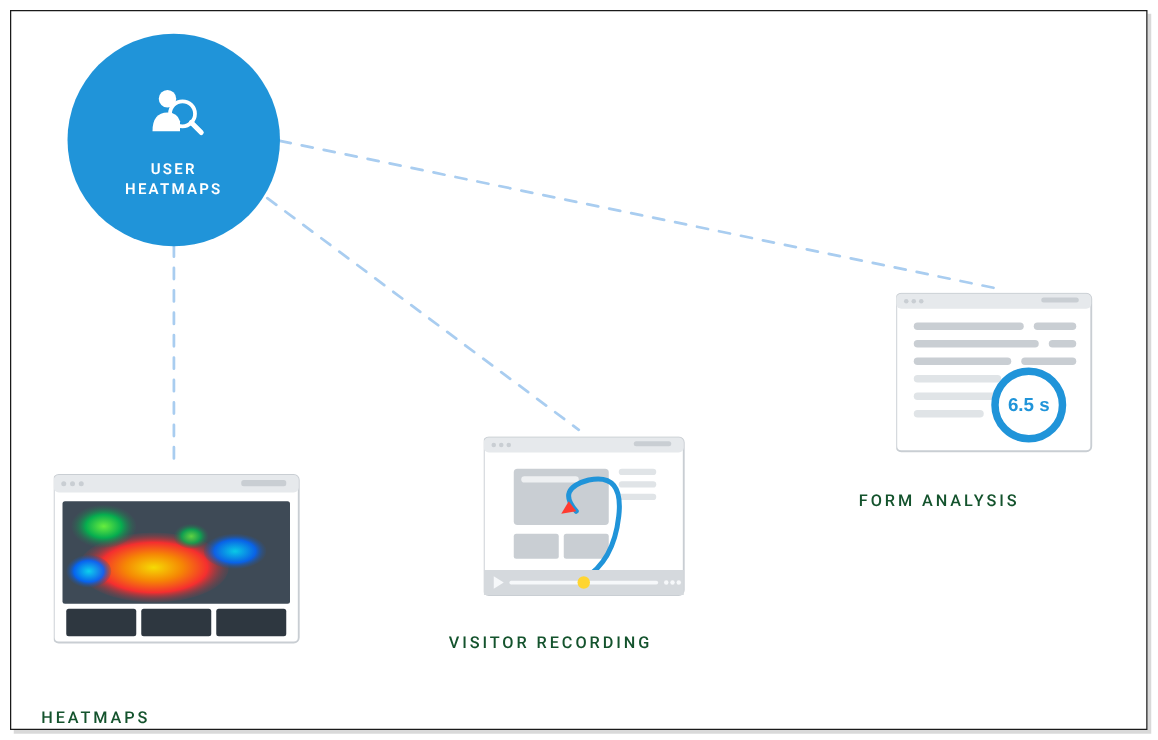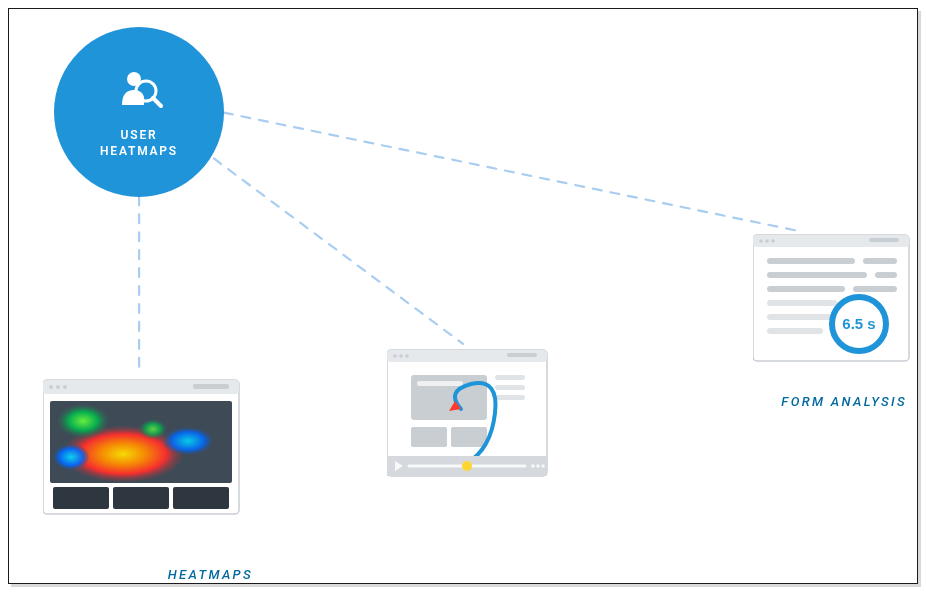--- a/index.html
+++ b/index.html
@@ -49,31 +49,30 @@
       letter-spacing: 0.15em;
       line-height: 1.35;
       text-align: center;
     }
     .hub-label .line { display: block; }
     .label {
       position: absolute;
       font-size: 13px;
       font-weight: 500;
       letter-spacing: 0.18em;
-      color: #0369a1;
-      text-align: right;
+      color: #14532d;
+      text-align: left;
       width: 220px;
-      font-style: italic;
     }
     .label.heatmaps { left: 24px; top: 528px; margin-top: 30px; }
     .label.visitor { left: 350px; top: 498px; }
     .label.form { left: 678px; top: 385px; }
     .card-heatmaps { position: absolute; left: 34px; top: 370px; }
     .card-visitor { position: absolute; left: 378px; top: 340px; }
-    .card-form { position: absolute; left: 708px; top: 225px; margin-left: 36px; }
+    .card-form { position: absolute; left: 708px; top: 225px; }
   </style>
 </head>
 <body>
 
 <div class="frame">
 
   <svg class="connectors" viewBox="0 0 910 576">
     <g stroke="#a9cdf0" stroke-width="2.2" stroke-dasharray="9 9" fill="none" stroke-linecap="round">
       <line x1="130" y1="188" x2="130" y2="366"></line>
       <line x1="205" y1="150" x2="455" y2="336"></line>
@@ -184,15 +183,16 @@
       <rect x="14" y="66" width="70" height="6" rx="3" fill="#e0e4e7"></rect>
       <rect x="14" y="80" width="86" height="6" rx="3" fill="#e0e4e7"></rect>
       <rect x="14" y="94" width="56" height="6" rx="3" fill="#e0e4e7"></rect>
 
       <circle cx="106" cy="90" r="27" fill="#fff" stroke="#2094d9" stroke-width="6"></circle>
       <text x="106" y="95" text-anchor="middle" font-family="Arial, sans-serif" font-size="15" font-weight="700" fill="#2094d9">6.5 s</text>
     </svg>
   </div>
 
   <div class="label heatmaps">HEATMAPS</div>
+  <div class="label visitor">VISITOR RECORDING</div>
   <div class="label form">FORM ANALYSIS</div>
 
 </div>
 
 </body></html>

